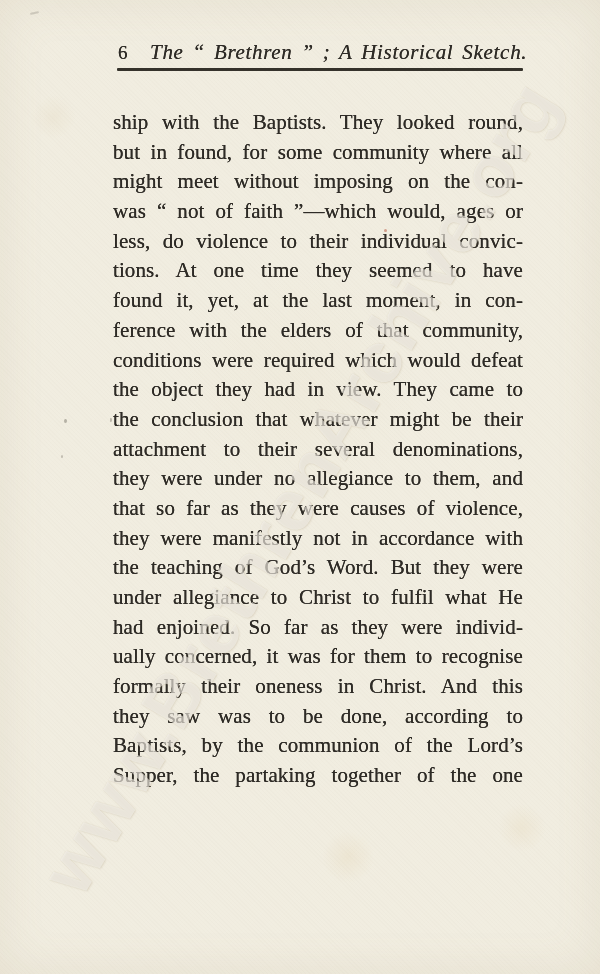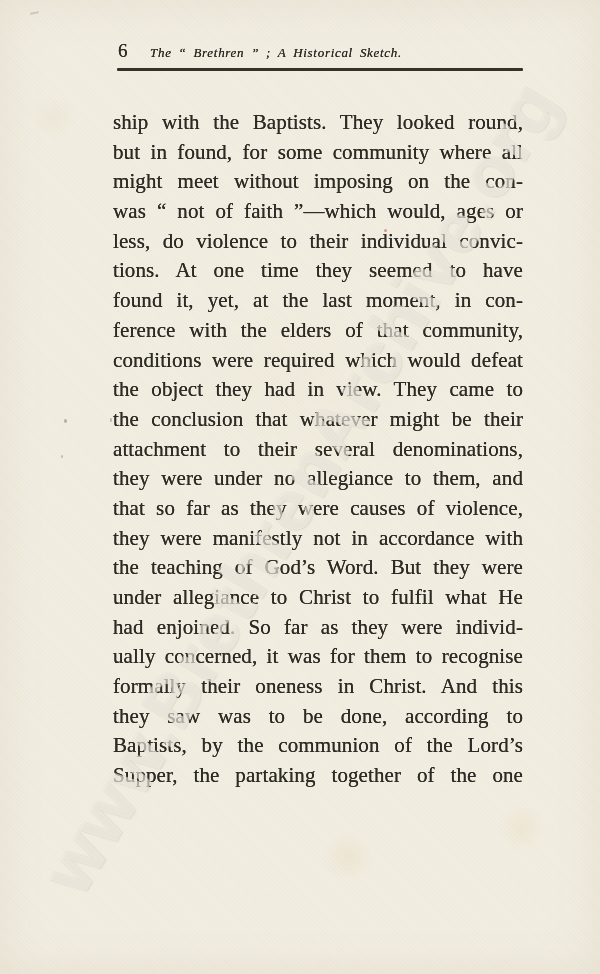--- a/index.html
+++ b/index.html
@@ -35,21 +35,21 @@
     align-items: baseline;
   }
   .page-number {
     font-size: 19px;
     letter-spacing: 0.5px;
     margin-right: 22px;
     text-shadow: 0 0 0.5px currentColor;
   }
   .header-title {
     font-style: italic;
-    font-size: 13px;
+    font-size: 21px;
     letter-spacing: 0.7px;
     word-spacing: 3px;
     white-space: nowrap;
     text-shadow: 0 0 0.5px currentColor;
   }
 
   .header-rule {
     position: absolute;
     top: 68px; left: 117px; width: 406px; height: 2.5px;
     background: var(--rule);

